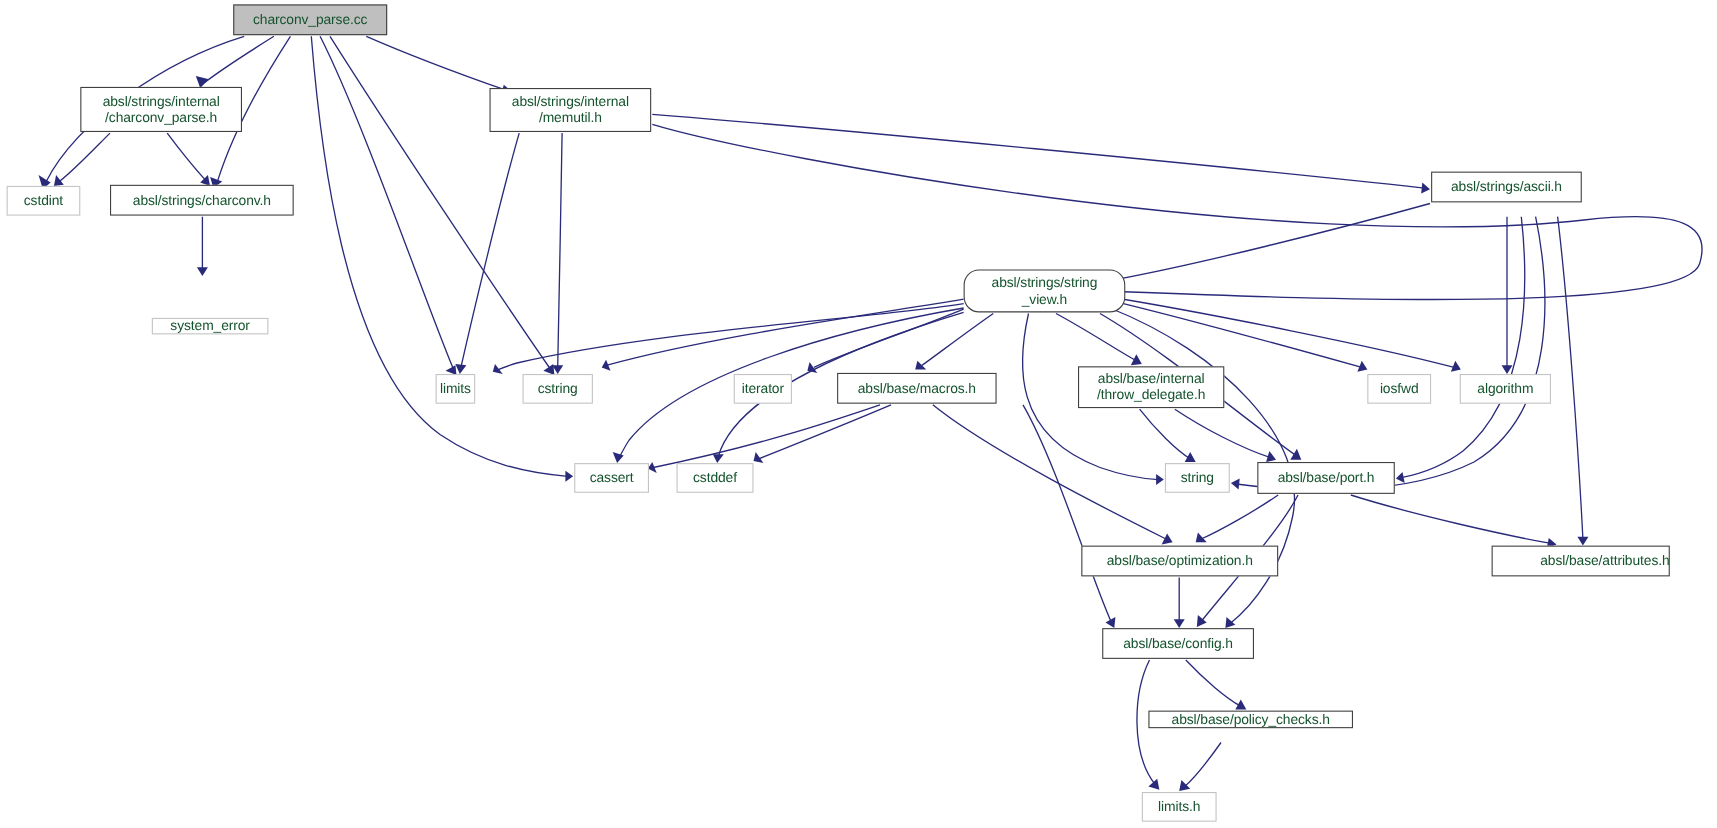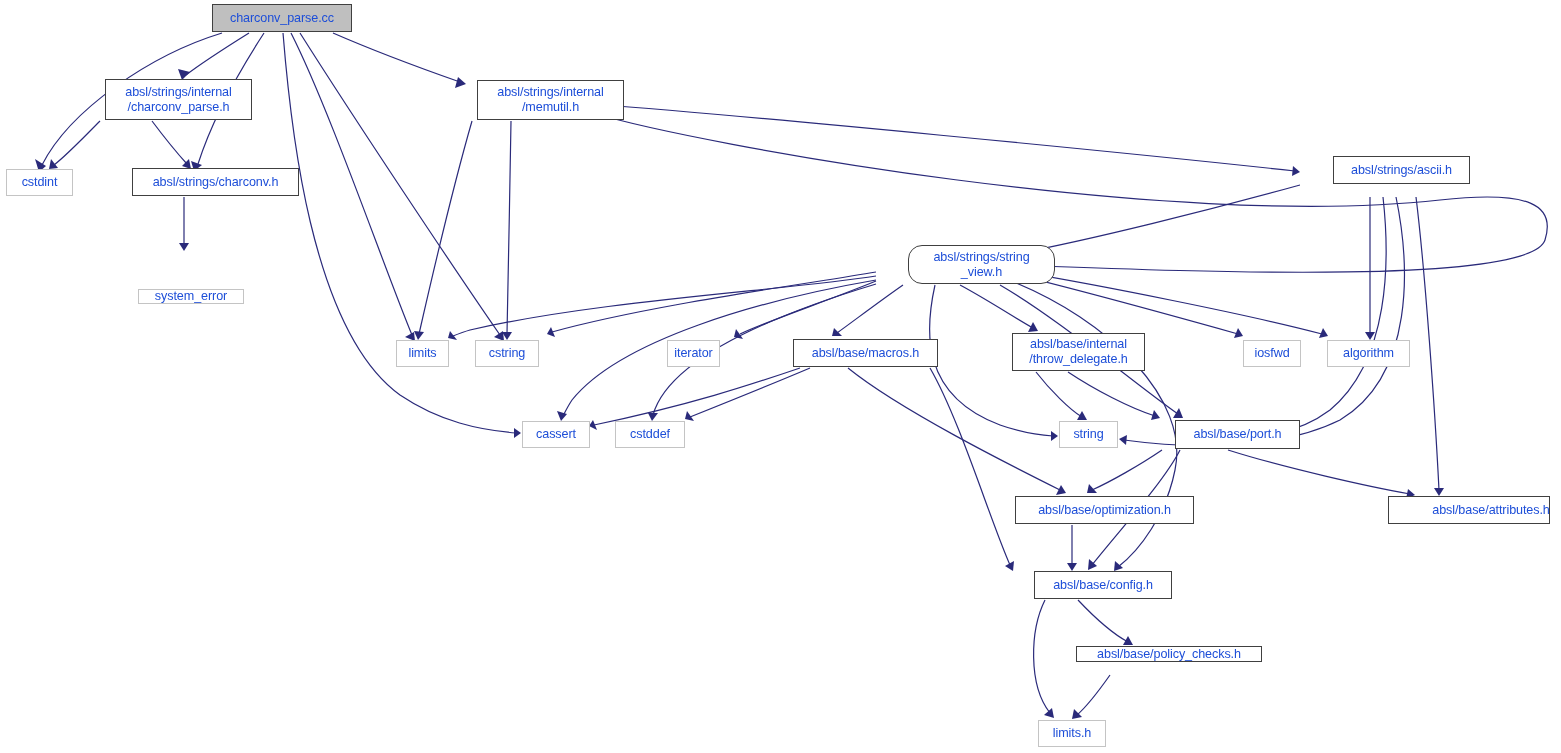--- a/index.html
+++ b/index.html
@@ -28,28 +28,27 @@
     position: absolute;
     box-sizing: border-box;
     display: flex;
     align-items: center;
     justify-content: center;
     text-align: center;
     background: #ffffff;
     border: 1px solid #c4c4c4;
     font-family: "Liberation Sans", sans-serif;
     font-size: 12.6px;
-    color: #1d4ed8;
+    color: #14532d;
     line-height: 1.18;
     white-space: pre;
     letter-spacing: -0.1px;
   }
   .node-box.strong {
     border: 1.6px solid #404040;
-    margin-left: 32px;
   }
   .node-box.root {
     background: #bfbfbf;
     border: 1.6px solid #404040;
   }
   .edge-path {
     fill: none;
     stroke: #2a2a7a;
     stroke-width: 1.2px;
   }
@@ -157,21 +156,21 @@
       <div class="node-box strong" style="left: 73px; top: 79px; width: 147px; height: 41px;">absl/strings/internal
 /charconv_parse.h</div>
       <div class="node-box strong" style="left: 445px; top: 80px; width: 147px; height: 40px;">absl/strings/internal
 /memutil.h</div>
       <div class="node-box weak" style="left: 6px; top: 169px; width: 67px; height: 27px;">cstdint</div>
       <div class="node-box strong" style="left: 100px; top: 168px; width: 167px; height: 28px;">absl/strings/charconv.h</div>
       <div class="node-box strong" style="left: 1301px; top: 156px; width: 137px; height: 28px;">absl/strings/ascii.h</div>
       <div class="node-box weak" style="left: 138px; top: 251px; width: 106px; height: 15px; margin-top: 38px;">system_error</div>
       <div class="node-box strong" style="left: 876px; top: 245px; width: 147px; height: 39px; border-radius: 14px;">absl/strings/string
 _view.h</div>
-      <div class="node-box weak" style="left: 396px; top: 340px; width: 53px; height: 27px;">limits</div>
+      <div class="node-box weak" style="left: 396px; top: 340px; width: 36px; height: 27px;">limits</div>
       <div class="node-box weak" style="left: 475px; top: 340px; width: 64px; height: 27px;">cstring</div>
       <div class="node-box weak" style="left: 667px; top: 340px; width: 53px; height: 27px;">iterator</div>
       <div class="node-box strong" style="left: 761px; top: 339px; width: 145px; height: 28px;">absl/base/macros.h</div>
       <div class="node-box strong" style="left: 980px; top: 333px; width: 133px; height: 38px;">absl/base/internal
 /throw_delegate.h</div>
       <div class="node-box weak" style="left: 1243px; top: 340px; width: 58px; height: 27px;">iosfwd</div>
       <div class="node-box weak" style="left: 1327px; top: 340px; width: 83px; height: 27px;">algorithm</div>
       <div class="node-box weak" style="left: 522px; top: 421px; width: 68px; height: 27px;">cassert</div>
       <div class="node-box weak" style="left: 615px; top: 421px; width: 70px; height: 27px;">cstddef</div>
       <div class="node-box weak" style="left: 1059px; top: 421px; width: 59px; height: 27px;">string</div>

